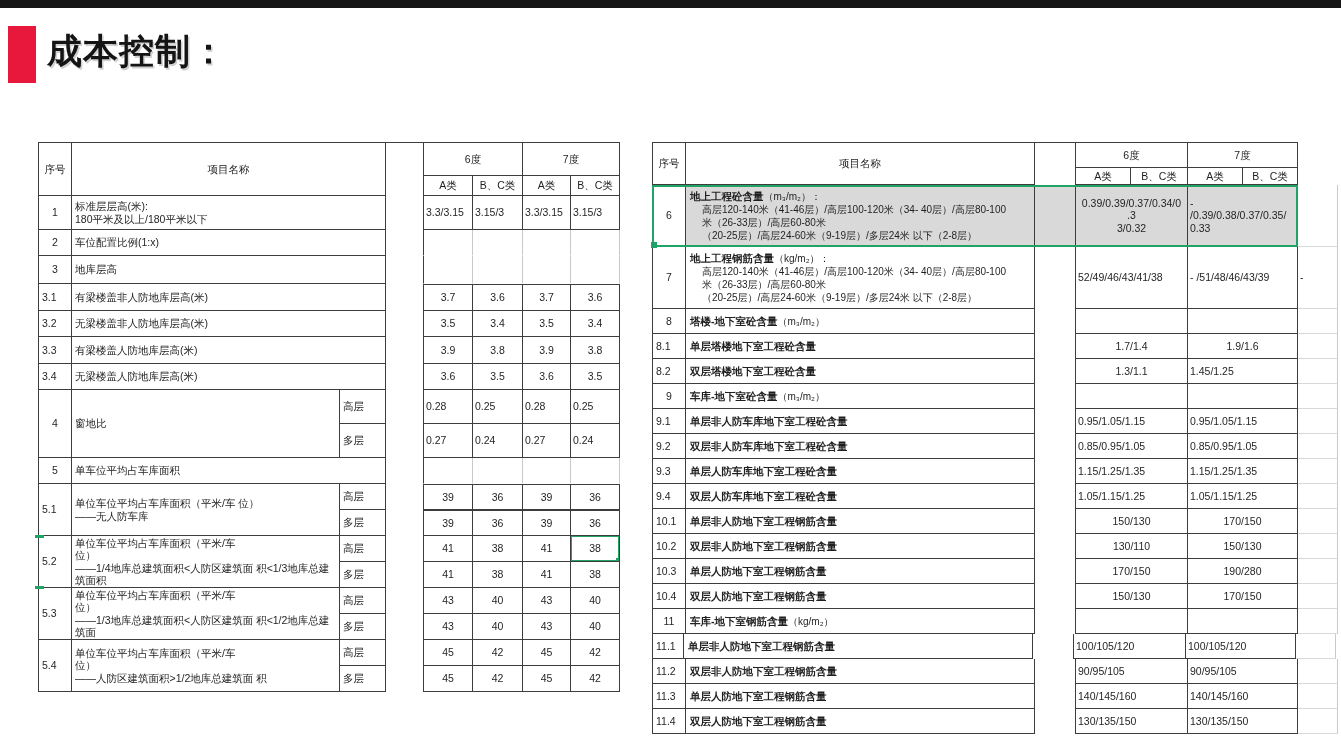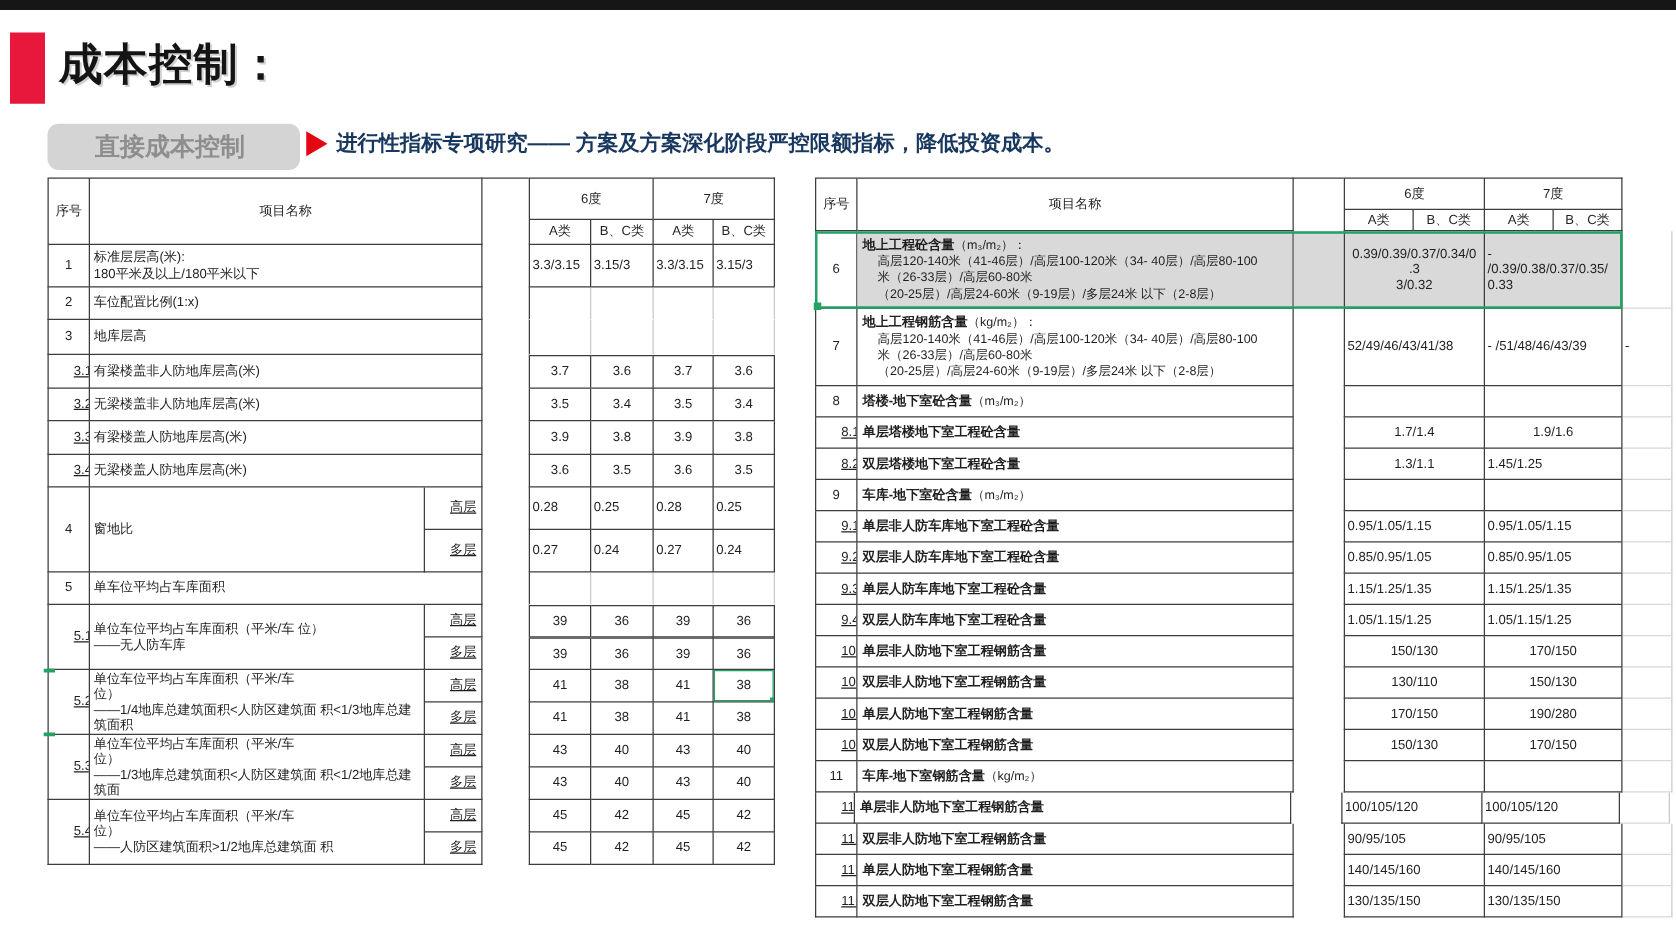--- a/index.html
+++ b/index.html
@@ -27,44 +27,39 @@
   .gut.bt{border-top:1px solid #3d3d3d}
   .lite{border-right-color:#c9c9c9;border-bottom-color:transparent}
   .lite2{border-right-color:#c9c9c9;border-bottom-color:#d8d8d8}
   .vt{border-top:1px solid #3d3d3d}
   .nm{justify-content:flex-start;text-align:left;padding:1px 3px;white-space:pre-line;}
   .rnm{flex-direction:column;align-items:flex-start;justify-content:center;text-align:left;
        padding:1px 4px;font-size:10px;line-height:13px;}
   .rnm .b{font-weight:bold;font-size:10.5px;}
   .l1{white-space:pre;}
   .lx{white-space:pre-line;margin-left:12px;}
-  .tl{justify-content:flex-start;padding-left:20px;text-decoration:underline;}
+  .tl{justify-content:flex-start;padding-left:3px;}
   .al{justify-content:flex-start;text-align:left;padding-left:2px;white-space:pre-line;}
   .ac{justify-content:center;text-align:center;white-space:pre-line;}
   .fill{background:var(--fill,#d9d9d9);}
   .selcell{position:relative;}
   .selcell::after{content:"";position:absolute;inset:-1px;border:2px solid var(--green,#21a366);pointer-events:none;}
   .handle{position:absolute;background:var(--green,#21a366);z-index:5;}
   .hbr{right:-2px;bottom:-2px;width:5px;height:5px;}
   .hbl{left:-3px;bottom:-3px;width:6px;height:6px;}
   .sel6{position:absolute;border:2px solid var(--green,#21a366);box-sizing:border-box;pointer-events:none;z-index:4;}
   .edash{position:absolute;left:-3px;width:9px;height:3px;background:var(--green,#21a366);z-index:4;}
 </style>
 </head>
 <body>
 
 <div class="slide">
   <div class="topbar"></div>
   <div class="redsq"></div>
   <h1 class="title">成本控制：</h1>
-  <div class="tab">直接成本控制</div>
-  <div class="subrow">
-    <span class="tri"></span>
-    <span class="subtitle">进行性指标专项研究—— 方案及方案深化阶段严控限额指标，降低投资成本。</span>
-  </div>
   <div id="left-table" class="xtable" style="left:38px;top:142px;width:582px;">
       <div class="row" style="height: 54px;">
         <div class="c bl bt" style="width: 34px; height: 54px;">序号</div>
         <div class="c bt" style="width: 314px; height: 54px;">项目名称</div>
         <div class="c gut bt" style="width: 37px; height: 54px;"></div>
         <div class="colwrap" style="width: 197px;">
           <div class="row" style="height: 34px;">
             <div class="c bl bt" style="width: 100px; height: 34px;">6度</div>
             <div class="c bt" style="width: 97px; height: 34px;">7度</div>
           </div>

